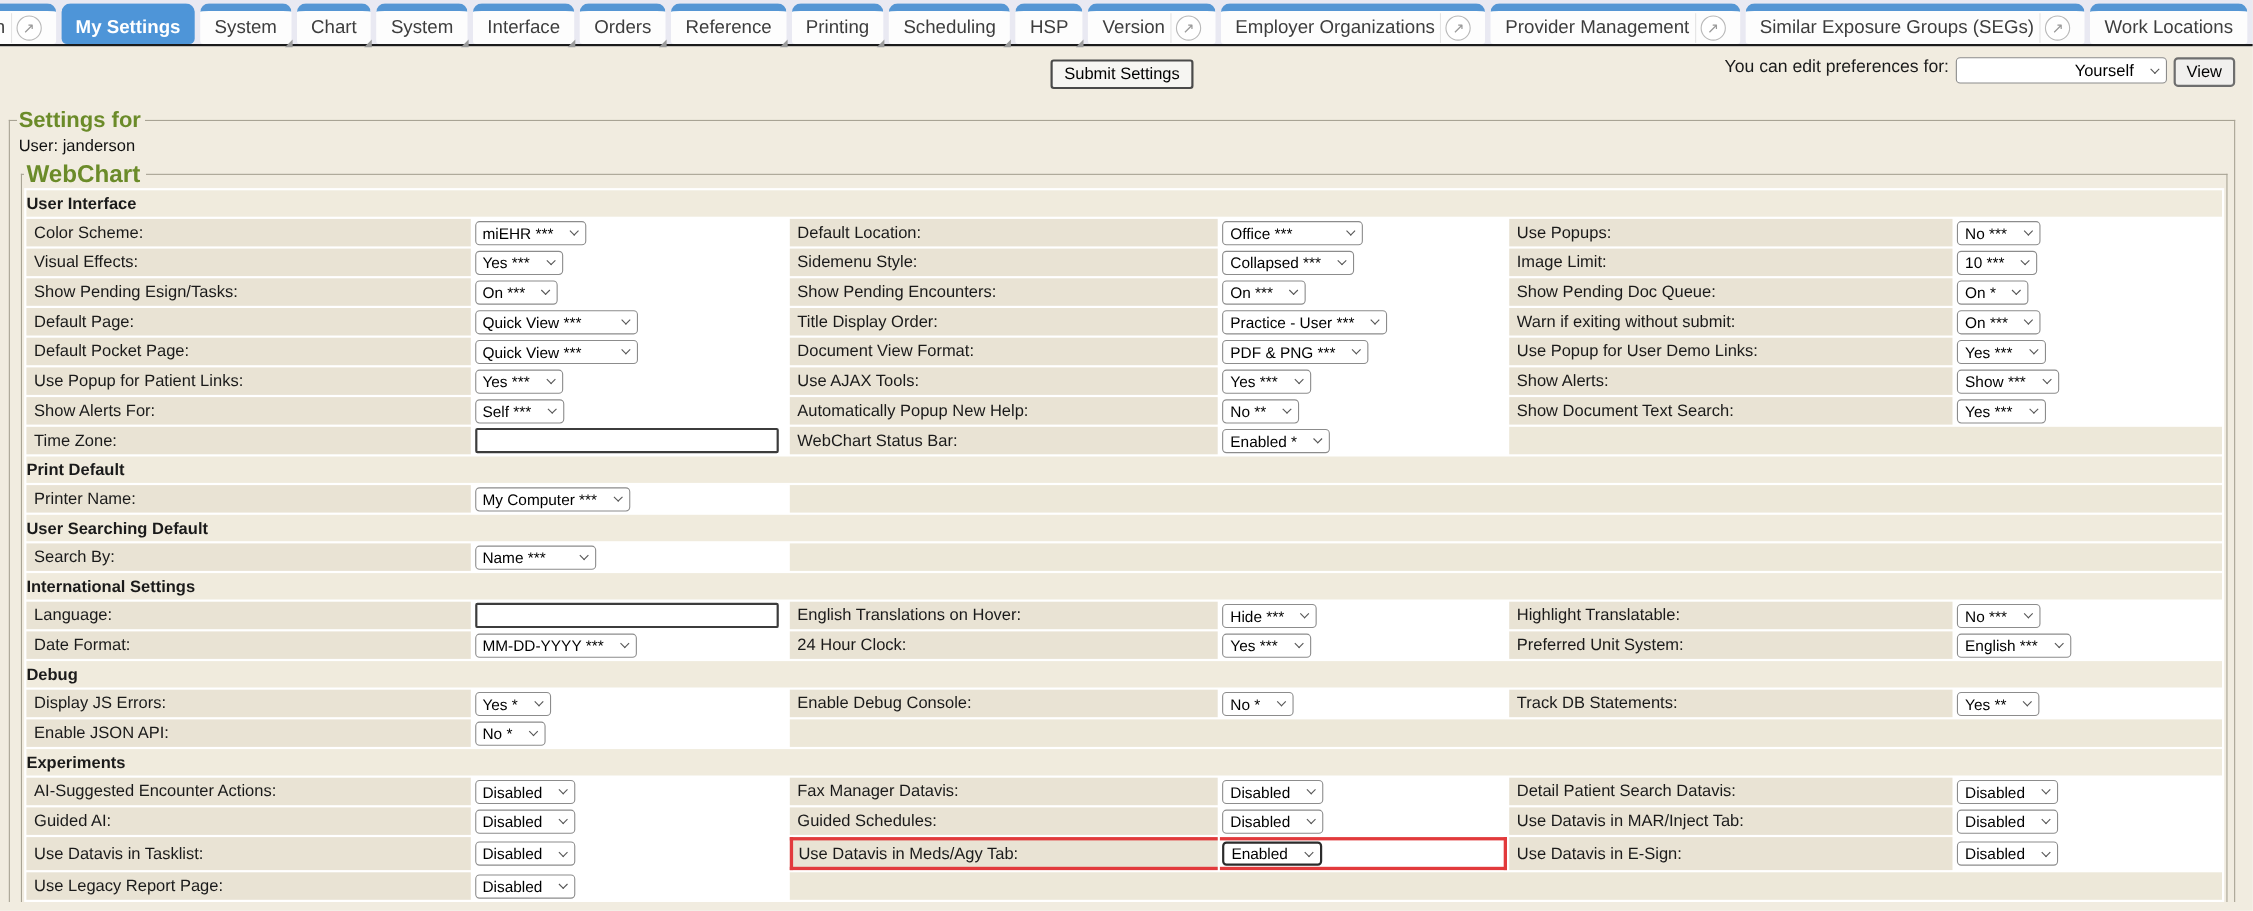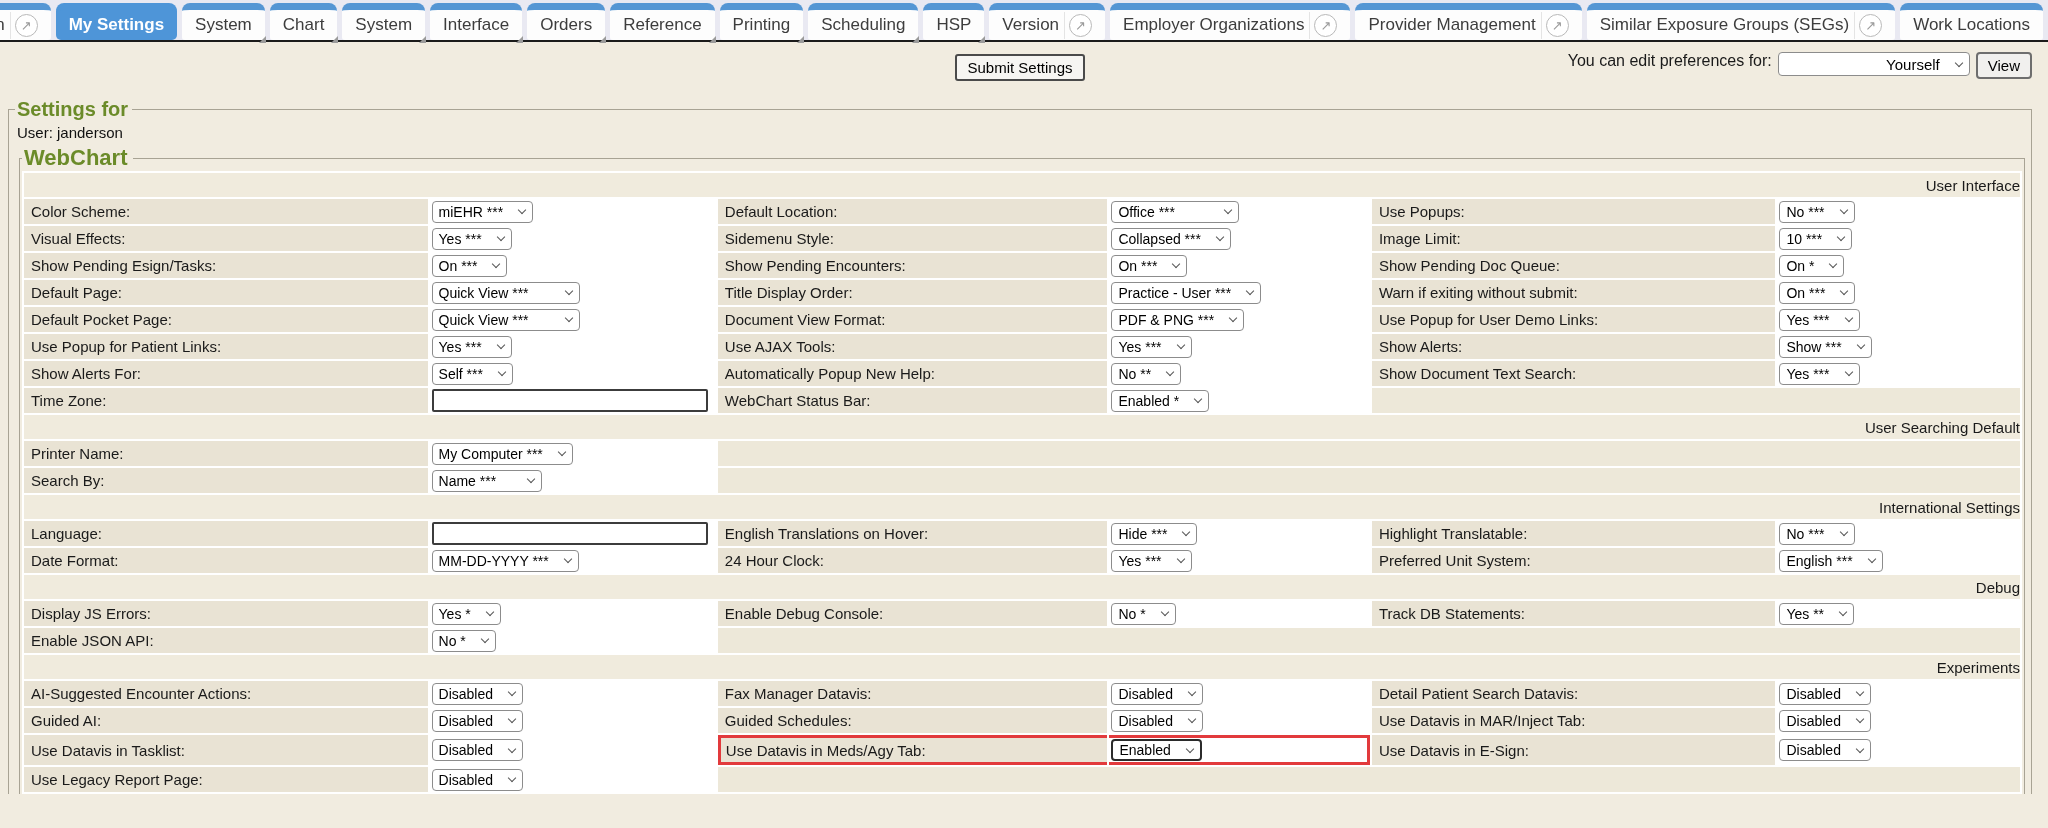--- a/index.html
+++ b/index.html
@@ -50,21 +50,21 @@
   .fs-outer { margin-top:14px; border:1px solid #a8a394; border-bottom:none;
               padding:0 6px 0 6px; }
   .lg-outer { color:#6b8b29; font-size:20px; font-weight:bold; padding:0 4px 0 2px; }
   .user-line { font-size:15px; padding:3px 0 4px 2px; color:#111; }
   .fs-inner { border:1px solid #a8a394; border-bottom:none; padding:0 2px; margin:0 0 0 4px; }
   .lg-inner { color:#6b8b29; font-size:22px; font-weight:bold; padding:0 5px 0 2px; }
 
   
   .settings-table { width:100%; border-collapse:separate; border-spacing:2px; background:#fff;
                     table-layout:fixed; }
-  .sec-hd { background:#f0ebdd; text-align:right; font-weight:normal; font-size:15px;
+  .sec-hd { background:#f0ebdd; text-align:left; font-weight:bold; font-size:15px;
             height:24px; padding:2px 0; }
   .lab { background:#e9e3d4; font-size:15px; height:25px; padding:2px 4px 2px 7px;
          white-space:nowrap; overflow:hidden; }
   .ctl { background:#fff; padding:1px 2px; white-space:nowrap; }
   .spacer { background:#ede8d9; }
   .hl-l { border:3px solid #e23a3c; border-right:none; padding-left:5px; }
   .hl-r { border:3px solid #e23a3c; border-left:none; }
 </style>
 </head>
 <body>
@@ -294,29 +294,32 @@
                 <input class="text-input" type="text" value="" style="">
               </td>
               <td class="lab">WebChart Status Bar:</td>
               <td class="ctl"><span class="select">
                   <span class="sel-txt">Enabled *</span>
                   <span class="chev"></span>
                 </span></td>
               <td class="spacer" colspan="2"></td>
             </tr>
             <tr>
+              <td colspan="6" class="sec-hd">Print Default</td>
+            </tr>
+            <tr>
+              <td class="lab">Printer Name:</td>
+              <td class="ctl"><span class="select">
+                  <span class="sel-txt">My Computer ***</span>
+                  <span class="chev"></span>
+                </span></td>
+              <td class="spacer" colspan="4"></td>
+            </tr>
+            <tr>
               <td colspan="6" class="sec-hd">User Searching Default</td>
-            </tr>
-            <tr>
-              <td class="lab">Printer Name:</td>
-              <td class="ctl"><span class="select">
-                  <span class="sel-txt">My Computer ***</span>
-                  <span class="chev"></span>
-                </span></td>
-              <td class="spacer" colspan="4"></td>
             </tr>
             <tr>
               <td class="lab">Search By:</td>
               <td class="ctl"><span class="select" style="width: 110px;">
                   <span class="sel-txt">Name ***</span>
                   <span class="chev"></span>
                 </span></td>
               <td class="spacer" colspan="4"></td>
             </tr>
             <tr>

